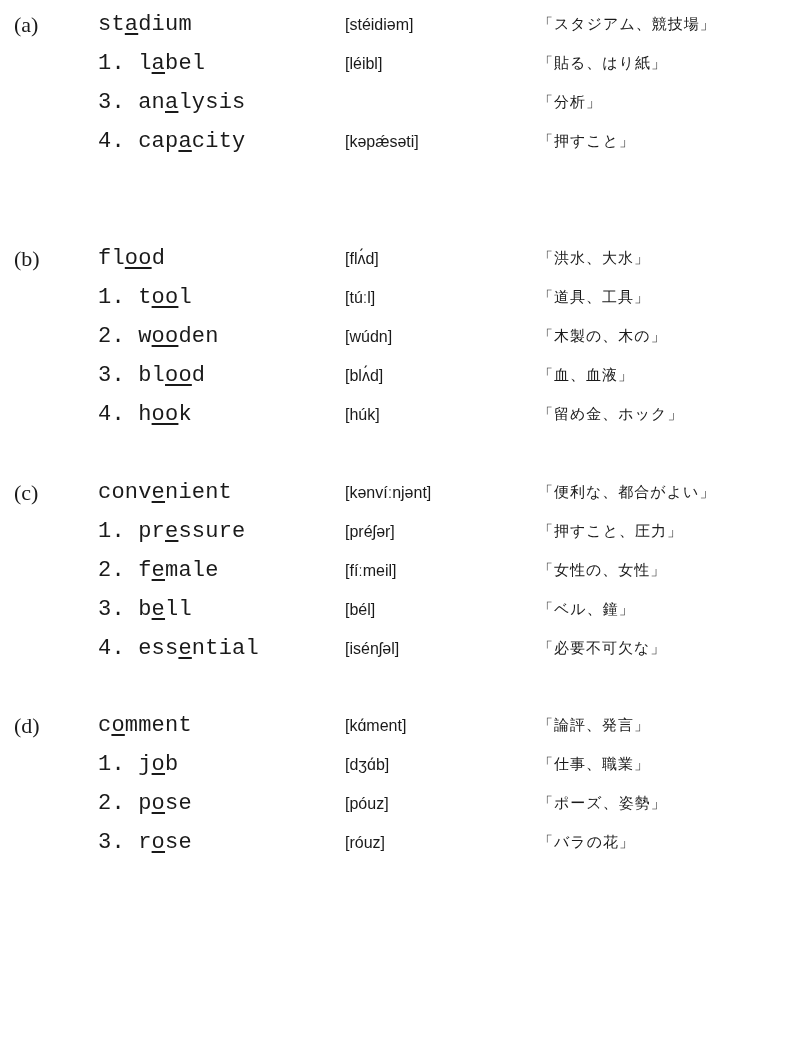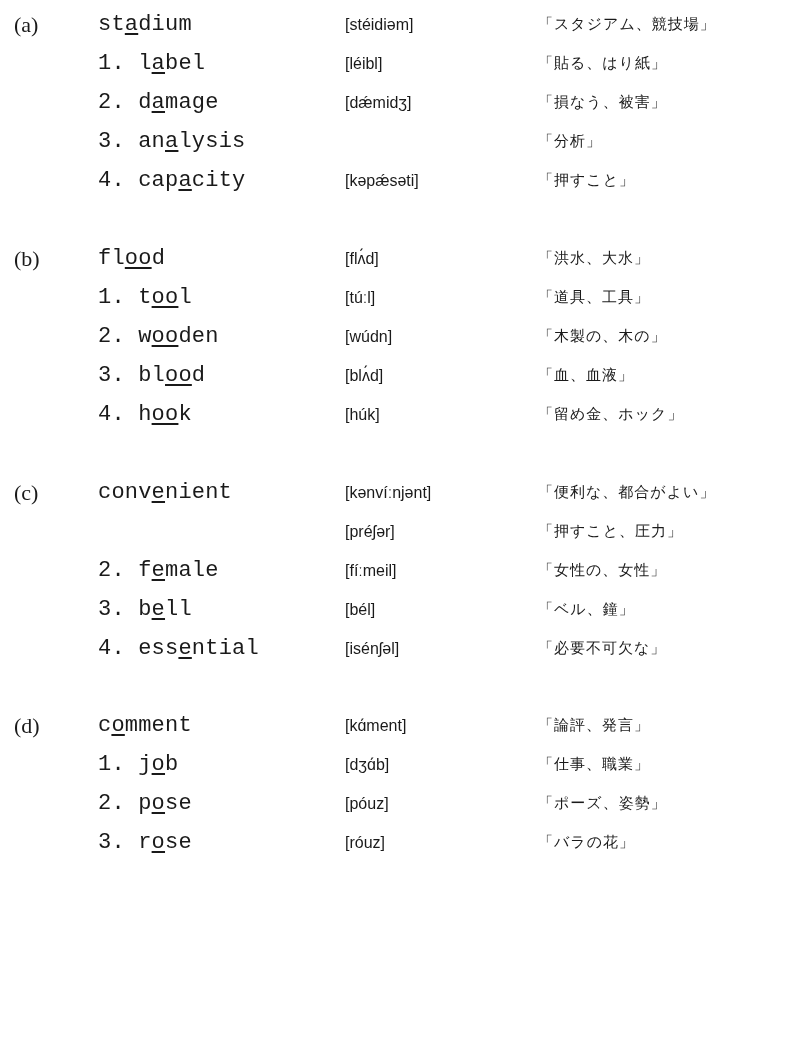--- a/index.html
+++ b/index.html
@@ -81,25 +81,20 @@
       <span class="word"><span>st</span><u>a</u><span>dium</span></span>
       <span class="ipa">[stéidiəm]</span>
       <span class="jp">「スタジアム、競技場」</span>
     </div>
     <div class="row">
       <span class="word"><span>1. l</span><u>a</u><span>bel</span></span>
       <span class="ipa">[léibl]</span>
       <span class="jp">「貼る、はり紙」</span>
     </div>
     <div class="row">
-      <span class="word"><span>2. d</span><u>a</u><span>mage</span></span>
-      <span class="ipa">[dǽmidʒ]</span>
-      <span class="jp">「損なう、被害」</span>
-    </div>
-    <div class="row">
       <span class="word"><span>3. an</span><u>a</u><span>lysis</span></span>
       <span class="jp">「分析」</span>
     </div>
     <div class="row">
       <span class="word"><span>4. cap</span><u>a</u><span>city</span></span>
       <span class="ipa">[kəpǽsəti]</span>
       <span class="jp">「押すこと」</span>
     </div>
   </div>
 
@@ -133,20 +128,21 @@
   </div>
 
   <div class="section" style="top:473px;">
     <div class="row">
       <span class="label">(c)</span>
       <span class="word"><span>conv</span><u>e</u><span>nient</span></span>
       <span class="ipa">[kənvíːnjənt]</span>
       <span class="jp">「便利な、都合がよい」</span>
     </div>
     <div class="row">
+      <span class="word"><span>1. pr</span><u>e</u><span>ssure</span></span>
       <span class="ipa">[préʃər]</span>
       <span class="jp">「押すこと、圧力」</span>
     </div>
     <div class="row">
       <span class="word"><span>2. f</span><u>e</u><span>male</span></span>
       <span class="ipa">[fíːmeil]</span>
       <span class="jp">「女性の、女性」</span>
     </div>
     <div class="row">
       <span class="word"><span>3. b</span><u>e</u><span>ll</span></span>

